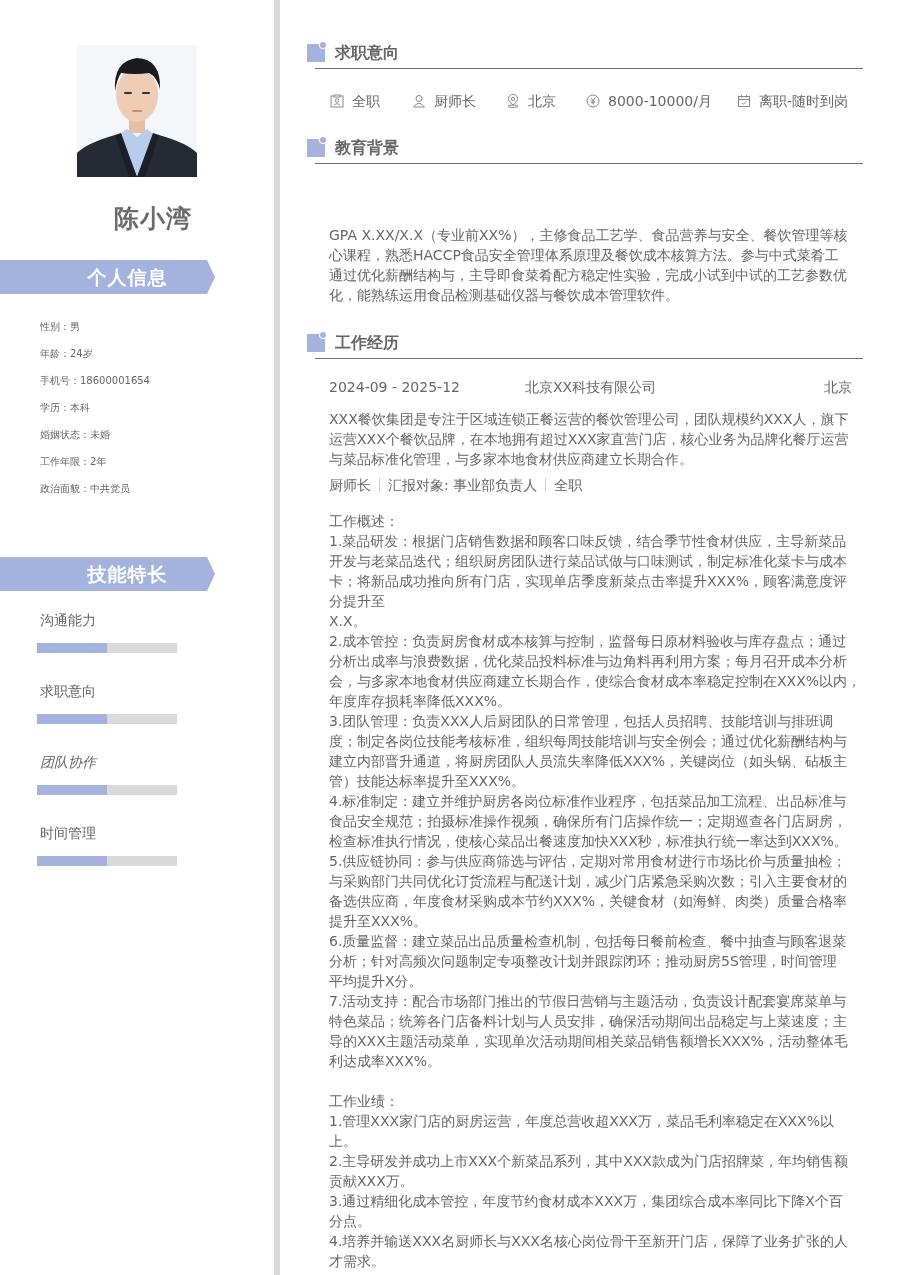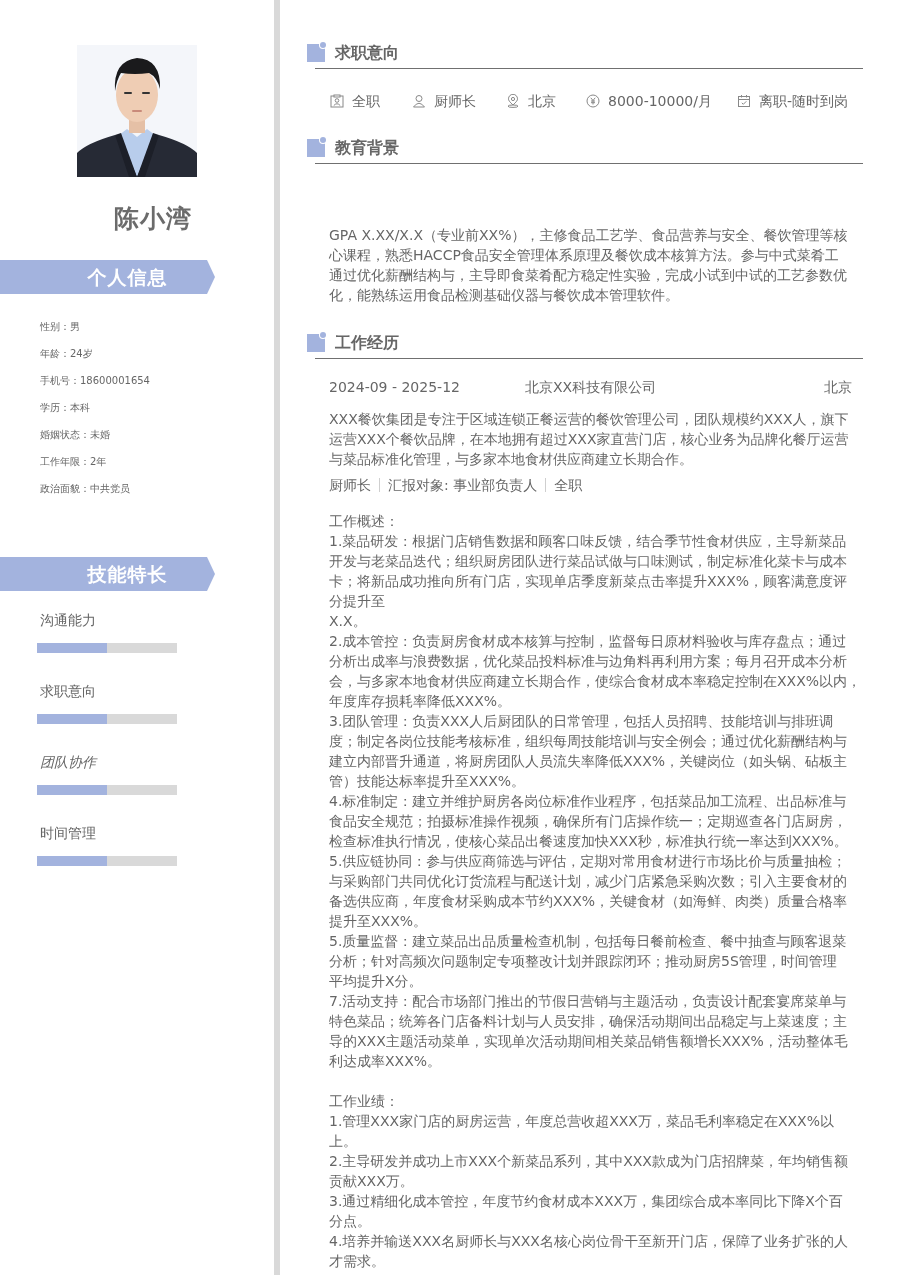--- a/index.html
+++ b/index.html
@@ -238,21 +238,21 @@
     <span class="line">度；制定各岗位技能考核标准，组织每周技能培训与安全例会；通过优化薪酬结构与</span>
     <span class="line">建立内部晋升通道，将厨房团队人员流失率降低XXX%，关键岗位（如头锅、砧板主</span>
     <span class="line">管）技能达标率提升至XXX%。</span>
     <span class="line">4.标准制定：建立并维护厨房各岗位标准作业程序，包括菜品加工流程、出品标准与</span>
     <span class="line">食品安全规范；拍摄标准操作视频，确保所有门店操作统一；定期巡查各门店厨房，</span>
     <span class="line">检查标准执行情况，使核心菜品出餐速度加快XXX秒，标准执行统一率达到XXX%。</span>
     <span class="line">5.供应链协同：参与供应商筛选与评估，定期对常用食材进行市场比价与质量抽检；</span>
     <span class="line">与采购部门共同优化订货流程与配送计划，减少门店紧急采购次数；引入主要食材的</span>
     <span class="line">备选供应商，年度食材采购成本节约XXX%，关键食材（如海鲜、肉类）质量合格率</span>
     <span class="line">提升至XXX%。</span>
-    <span class="line">5.质量监督：建立菜品出品质量检查机制，包括每日餐前检查、餐中抽查与顾客退菜</span>
+    <span class="line">6.质量监督：建立菜品出品质量检查机制，包括每日餐前检查、餐中抽查与顾客退菜</span>
     <span class="line">分析；针对高频次问题制定专项整改计划并跟踪闭环；推动厨房5S管理，时间管理</span>
     <span class="line">平均提升X分。</span>
     <span class="line">7.活动支持：配合市场部门推出的节假日营销与主题活动，负责设计配套宴席菜单与</span>
     <span class="line">特色菜品；统筹各门店备料计划与人员安排，确保活动期间出品稳定与上菜速度；主</span>
     <span class="line">导的XXX主题活动菜单，实现单次活动期间相关菜品销售额增长XXX%，活动整体毛</span>
     <span class="line">利达成率XXX%。</span>
     <span class="line" style="height:20px;"></span>
     <span class="line">工作业绩：</span>
     <span class="line">1.管理XXX家门店的厨房运营，年度总营收超XXX万，菜品毛利率稳定在XXX%以</span>
     <span class="line">上。</span>

